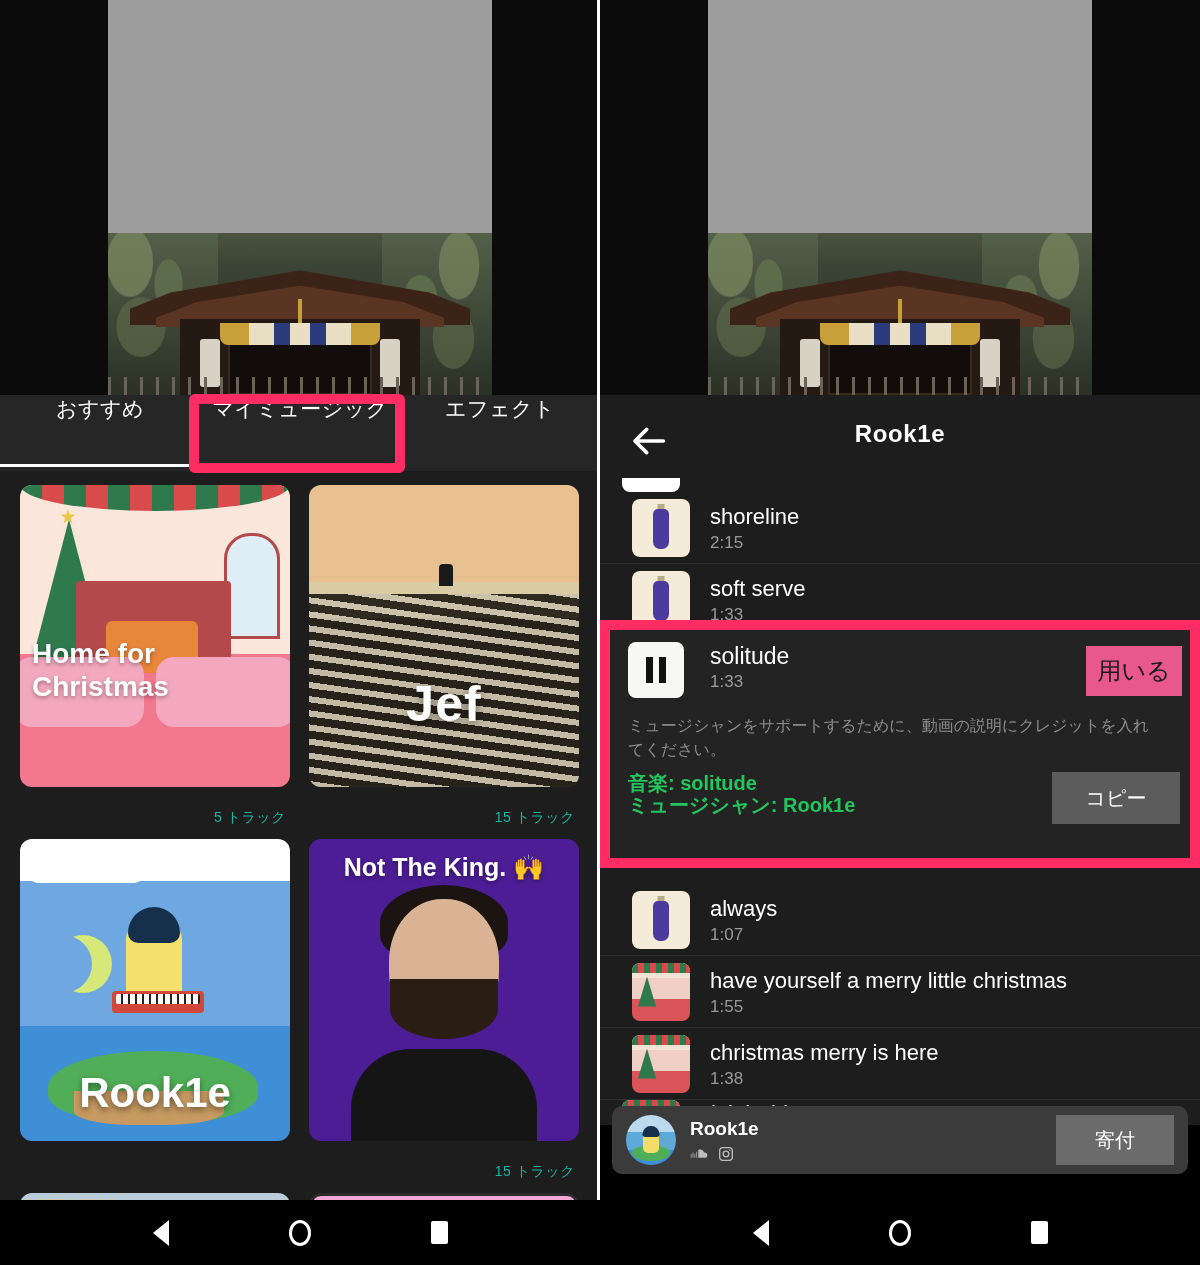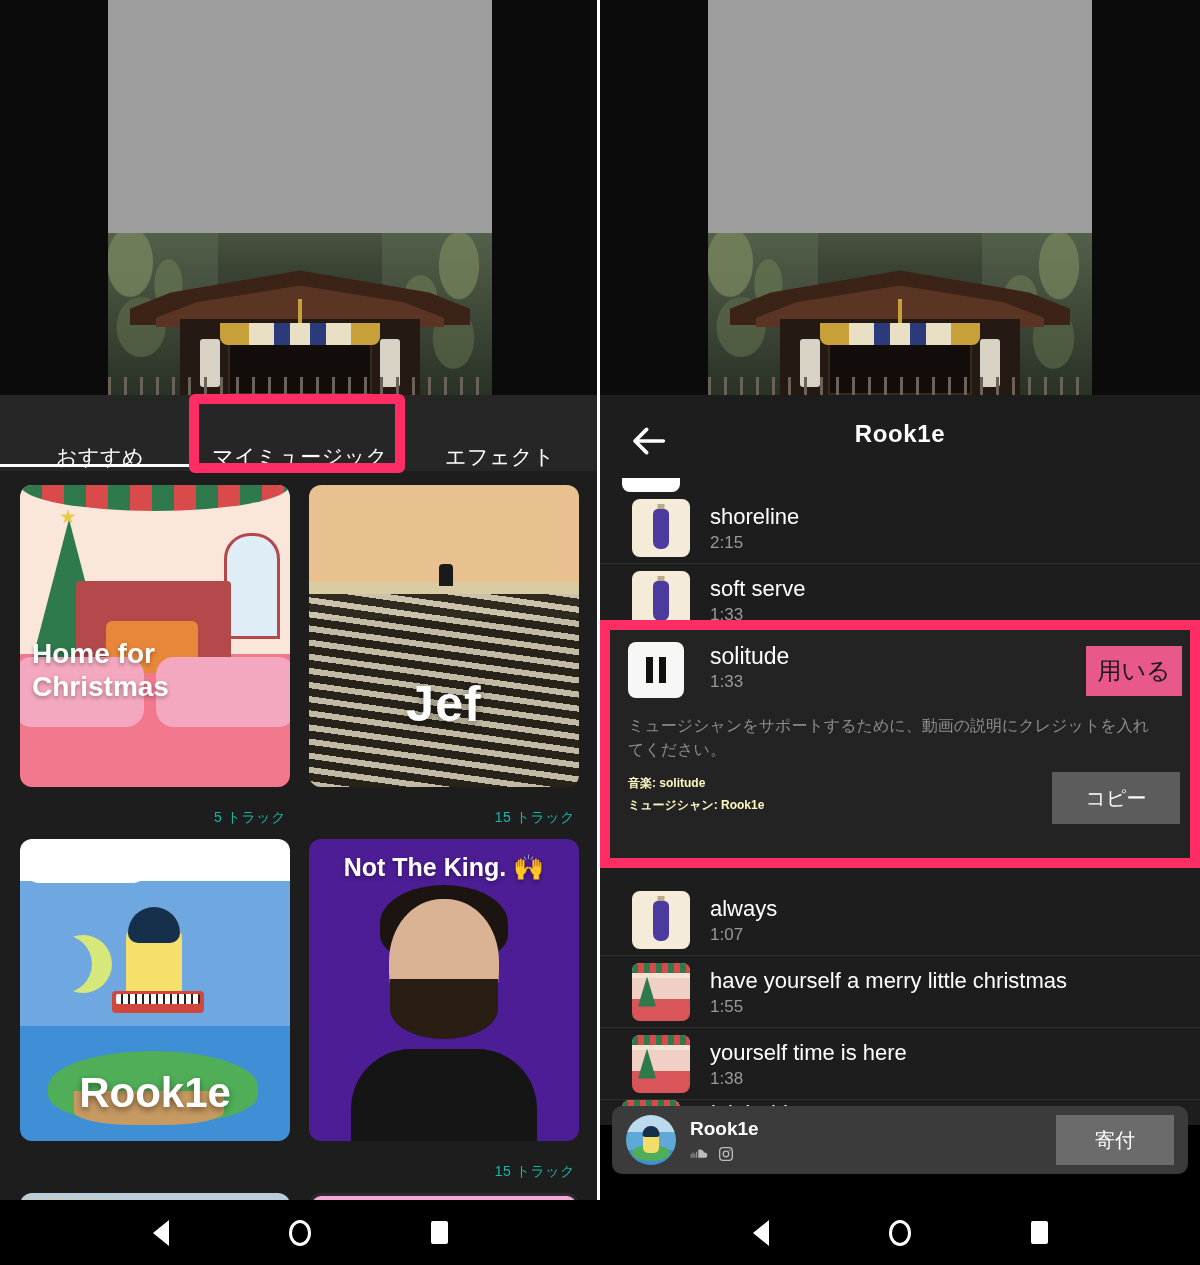--- a/index.html
+++ b/index.html
@@ -43,21 +43,21 @@
   .shrine .drape { position:absolute; left:112px; top:90px; width:160px; height:22px;
     background: linear-gradient(90deg,#c8a03a 0 18%, #e9dfc4 18% 34%, #2a3a7a 34% 44%, #e9dfc4 44% 56%, #2a3a7a 56% 66%, #e9dfc4 66% 82%, #c8a03a 82% 100%);
     border-radius: 0 0 8px 8px; }
   .shrine .spire { position:absolute; left:190px; top:66px; width:4px; height:26px; background:#c8a03a; }
   .shrine .lantern-l { position:absolute; left:92px; top:106px; width:20px; height:48px; background:#d8d2c4; border-radius:3px; }
   .shrine .lantern-r { position:absolute; right:92px; top:106px; width:20px; height:48px; background:#d8d2c4; border-radius:3px; }
   .shrine .fence { position:absolute; left:0; bottom:0; width:100%; height:18px; background: repeating-linear-gradient(90deg,#6b6257 0 3px, transparent 3px 16px); }
 
   
   .tabbar { position: absolute; top: 395px; left: 0; width: 600px; height: 76px; background: #262626; }
-  .tabs { display: flex; height: 76px; align-items: flex-end; }
+  .tabs { display: flex; height: 76px; align-items: flex-start; }
   .tab { flex: 1; text-align: center; color: #ffffff; font-size: 21px; letter-spacing: .5px; }
   .tab-underline { position: absolute; left: 0; top: 69px; width: 190px; height: 3px; background: #ffffff; }
   .tab-highlight {
     position: absolute; left: 189px; top: 394px; width: 216px; height: 79px;
     border: 10px solid #FF2D64; border-radius: 6px; z-index: 30; pointer-events: none;
   }
 
   .albums { position: absolute; top: 471px; left: 0; width: 600px; height: 729px; background: #1d1d1d; padding: 14px 20px 0 20px; }
   .album-row { display: flex; gap: 19px; margin-bottom: 12px; }
   .album { width: 270px; }
@@ -164,21 +164,21 @@
     width:20px; height:26px; background: linear-gradient(90deg,#111 0 7px, transparent 7px 13px, #111 13px 20px); }
   .sol-thumb .ghost { position:absolute; left:50%; top:8px; transform:translateX(-50%);
     width:13px; height:40px; background:#e3e3ea; border-radius:4px 4px 6px 6px; z-index:-1; }
   .sol-meta { padding-left:26px; flex:1; }
   .sol-name { color:#fff; font-size:23px; line-height:28px; }
   .sol-dur { color:#9a9a9a; font-size:17px; padding-top:2px; }
   .btn-use { width:96px; height:50px; background:#E8588A; color:#1a1a1a; font-size:24px;
     display:flex; align-items:center; justify-content:center; margin-right:8px; margin-top:4px; cursor:pointer; }
   .sol-credit { color:#8d8d8d; font-size:16px; line-height:24px; padding:16px 28px 0 18px; }
   .sol-bottom { display:flex; align-items:flex-start; padding:10px 0 0 18px; }
-  .sol-credit-lines { flex:1; color:#fef9c3; font-size:12px; line-height:22px; font-weight:bold; }
+  .sol-credit-lines { flex:1; color:#22c55e; font-size:20px; line-height:22px; font-weight:bold; }
   .btn-copy { width:128px; height:52px; background:#5c5c5c; color:#fff; font-size:20px;
     display:flex; align-items:center; justify-content:center; margin-right:10px; cursor:pointer; }
 
   
   .artist-bar { position:absolute; left:612px; top:1106px; width:576px; height:68px;
     background:#3b3b3b; border-radius:10px; display:flex; align-items:center; padding:0 14px; z-index:26; }
   .artist-avatar { width:50px; height:50px; border-radius:50%; flex:0 0 50px; overflow:hidden; position:relative;
     background: linear-gradient(180deg,#bcd9ee 0 34%, #5fa9d8 34% 70%, #3f8fd6 70% 100%); }
   .artist-avatar .av-person { position:absolute; left:50%; top:16px; transform:translateX(-50%);
     width:16px; height:22px; background:#f2dd6a; border-radius:5px; }
@@ -376,21 +376,21 @@
         <div class="track-thumb thumb-xmas"></div>
         <div class="track-meta">
           <div class="track-name">have yourself a merry little christmas</div>
           <div class="track-dur">1:55</div>
         </div>
       </div>
 
       <div class="track">
         <div class="track-thumb thumb-xmas"></div>
         <div class="track-meta">
-          <div class="track-name">yourself time is here</div>
+          <div class="track-name">christmas merry is here</div>
           <div class="track-dur">1:38</div>
         </div>
       </div>
 
       <div class="track track-partial-bottom">
         <div class="track-thumb thumb-xmas"></div>
         <div class="track-meta">
           <div class="track-name">sleigh ride</div>
         </div>
       </div>

